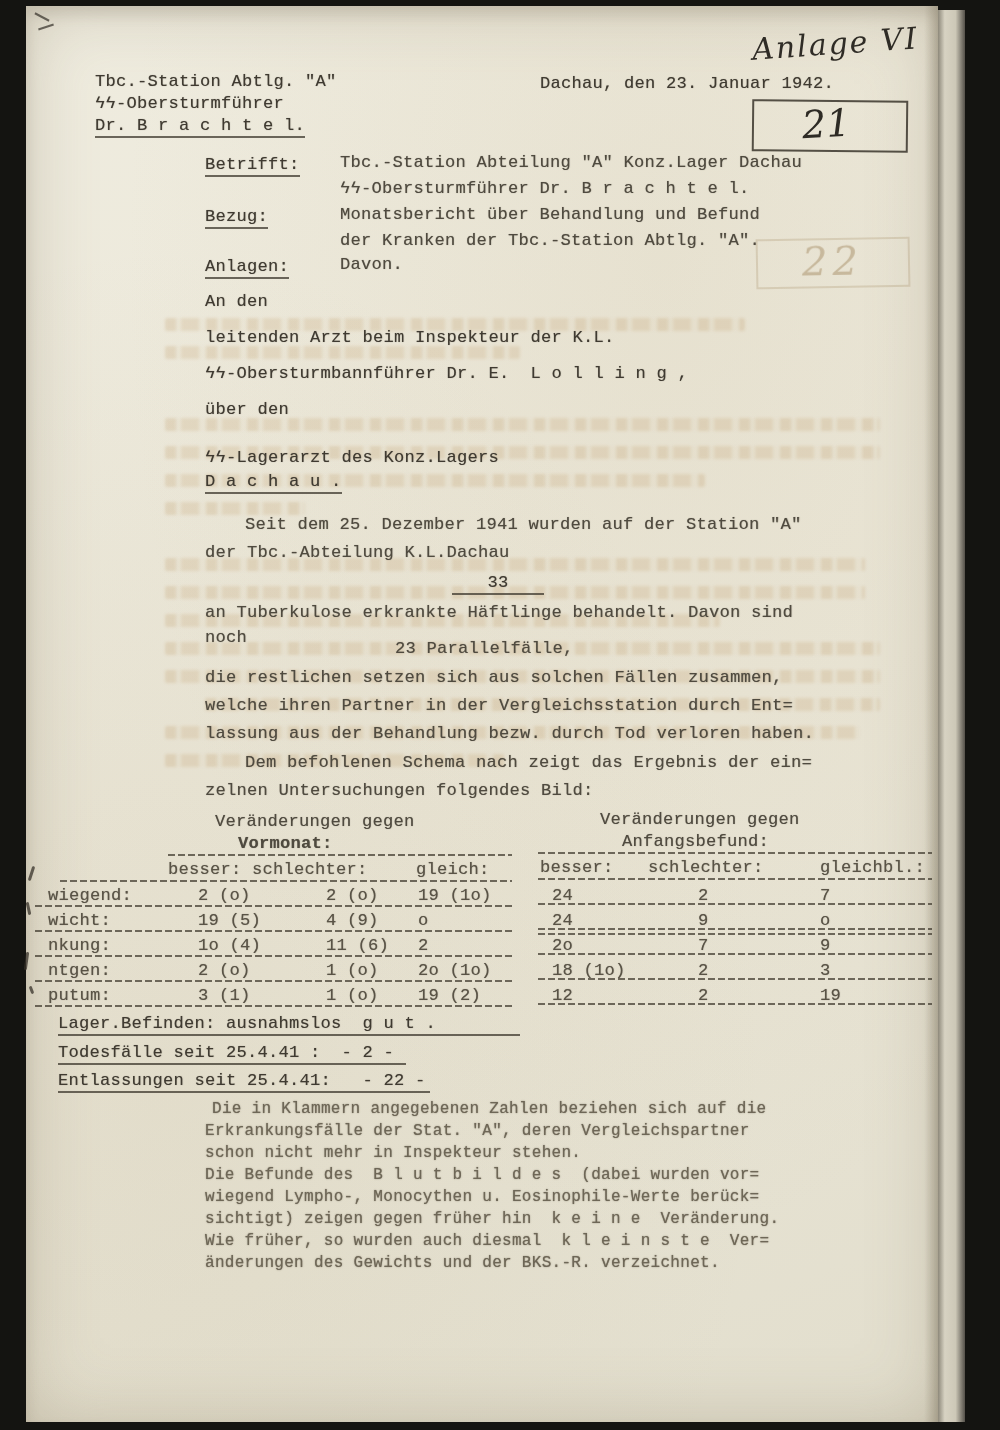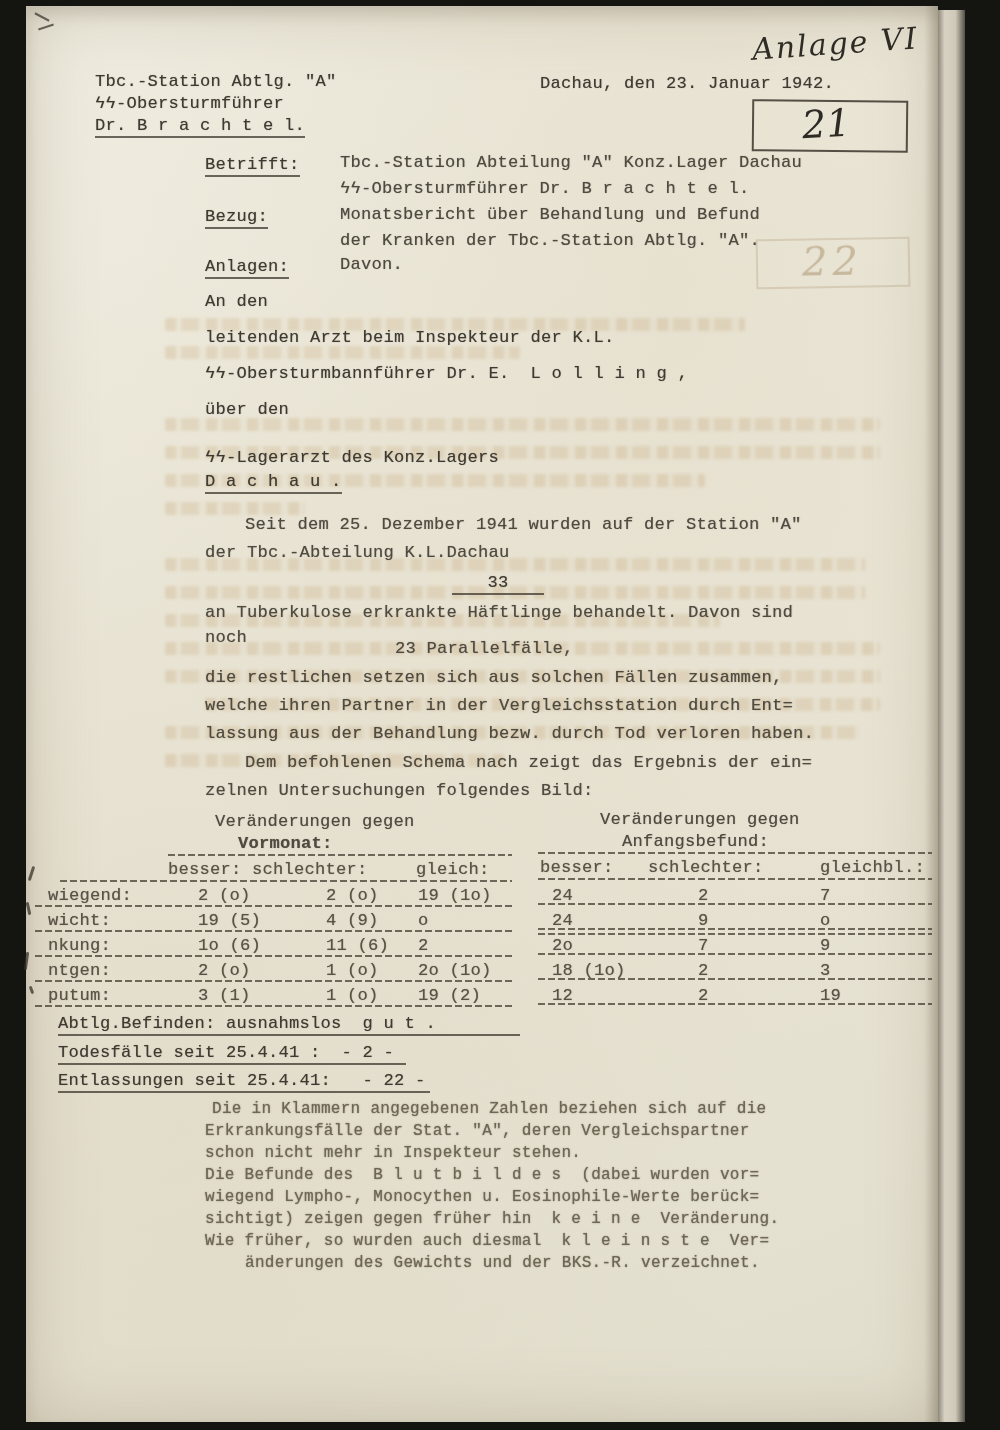--- a/index.html
+++ b/index.html
@@ -194,21 +194,21 @@
 <span class="tw ink3" style="left:326px; top:911px;">4 (9)</span>
 <span class="tw ink3" style="left:418px; top:911px;">o</span>
 <span class="tw ink3" style="left:552px; top:911px;">24</span>
 <span class="tw ink3" style="left:698px; top:911px;">9</span>
 <span class="tw ink3" style="left:820px; top:911px;">o</span>
 <div class="rule" style="left:35px; top:930px; width:477px;"></div>
 <div class="rule" style="left:538px; top:928px; width:394px;"></div>
 <div class="rule" style="left:538px; top:933px; width:394px;"></div>
 
 <span class="tw ink3" style="left:48px; top:936px;">nkung:</span>
-<span class="tw ink3" style="left:198px; top:936px;">1o (6)</span>
+<span class="tw ink3" style="left:198px; top:936px;">1o (4)</span>
 <span class="tw ink3" style="left:326px; top:936px;">11 (6)</span>
 <span class="tw ink3" style="left:418px; top:936px;">2</span>
 <span class="tw ink3" style="left:552px; top:936px;">2o</span>
 <span class="tw ink3" style="left:698px; top:936px;">7</span>
 <span class="tw ink3" style="left:820px; top:936px;">9</span>
 <div class="rule" style="left:35px; top:955px; width:477px;"></div>
 <div class="rule" style="left:538px; top:953px; width:394px;"></div>
 
 <span class="tw ink3" style="left:48px; top:961px;">ntgen:</span>
 <span class="tw ink3" style="left:198px; top:961px;">2 (o)</span>
@@ -223,24 +223,24 @@
 <span class="tw ink3" style="left:48px; top:986px;">putum:</span>
 <span class="tw ink3" style="left:198px; top:986px;">3 (1)</span>
 <span class="tw ink3" style="left:326px; top:986px;">1 (o)</span>
 <span class="tw ink3" style="left:418px; top:986px;">19 (2)</span>
 <span class="tw ink3" style="left:552px; top:986px;">12</span>
 <span class="tw ink3" style="left:698px; top:986px;">2</span>
 <span class="tw ink3" style="left:820px; top:986px;">19</span>
 <div class="rule" style="left:35px; top:1005px; width:477px;"></div>
 <div class="rule" style="left:538px; top:1003px; width:394px;"></div>
 
-<span class="tw ink1 u" style="left:58px; top:1014px; width:462px;">Abtlg.Befinden: ausnahmslos  g u t .</span>
+<span class="tw ink1 u" style="left:58px; top:1014px; width:462px;">Lager.Befinden: ausnahmslos  g u t .</span>
 <span class="tw ink1 u" style="left:58px; top:1043px; width:348px;">Todesfälle seit 25.4.41 :  - 2 -</span>
 <span class="tw ink1 u" style="left:58px; top:1071px; width:372px;">Entlassungen seit 25.4.41:   - 22 -</span>
 
 <span class="tw closing" style="left:205px; top:1100px;padding-left:7px;">Die in Klammern angegebenen Zahlen beziehen sich auf die</span>
 <span class="tw closing" style="left:205px; top:1122px;">Erkrankungsfälle der Stat. "A", deren Vergleichspartner</span>
 <span class="tw closing" style="left:205px; top:1144px;">schon nicht mehr in Inspekteur stehen.</span>
 <span class="tw closing" style="left:205px; top:1166px;">Die Befunde des  B l u t b i l d e s  (dabei wurden vor=</span>
 <span class="tw closing" style="left:205px; top:1188px;">wiegend Lympho-, Monocythen u. Eosinophile-Werte berück=</span>
 <span class="tw closing" style="left:205px; top:1210px;">sichtigt) zeigen gegen früher hin  k e i n e  Veränderung.</span>
 <span class="tw closing" style="left:205px; top:1232px;">Wie früher, so wurden auch diesmal  k l e i n s t e  Ver=</span>
-<span class="tw closing" style="left:205px; top:1254px;margin-left:40px;">änderungen des Gewichts und der BKS.-R. verzeichnet.</span>
+<span class="tw closing" style="left:205px; top:1254px;">änderungen des Gewichts und der BKS.-R. verzeichnet.</span>
 
 </body></html>

